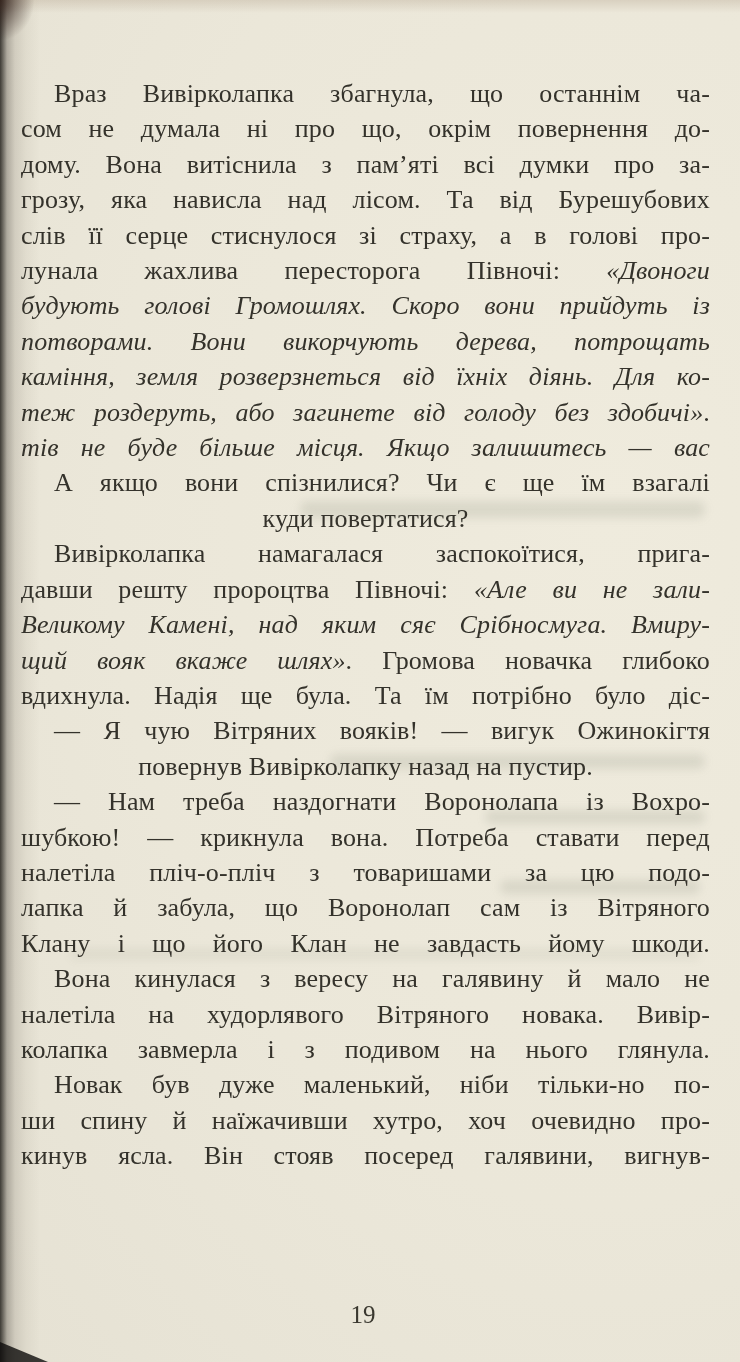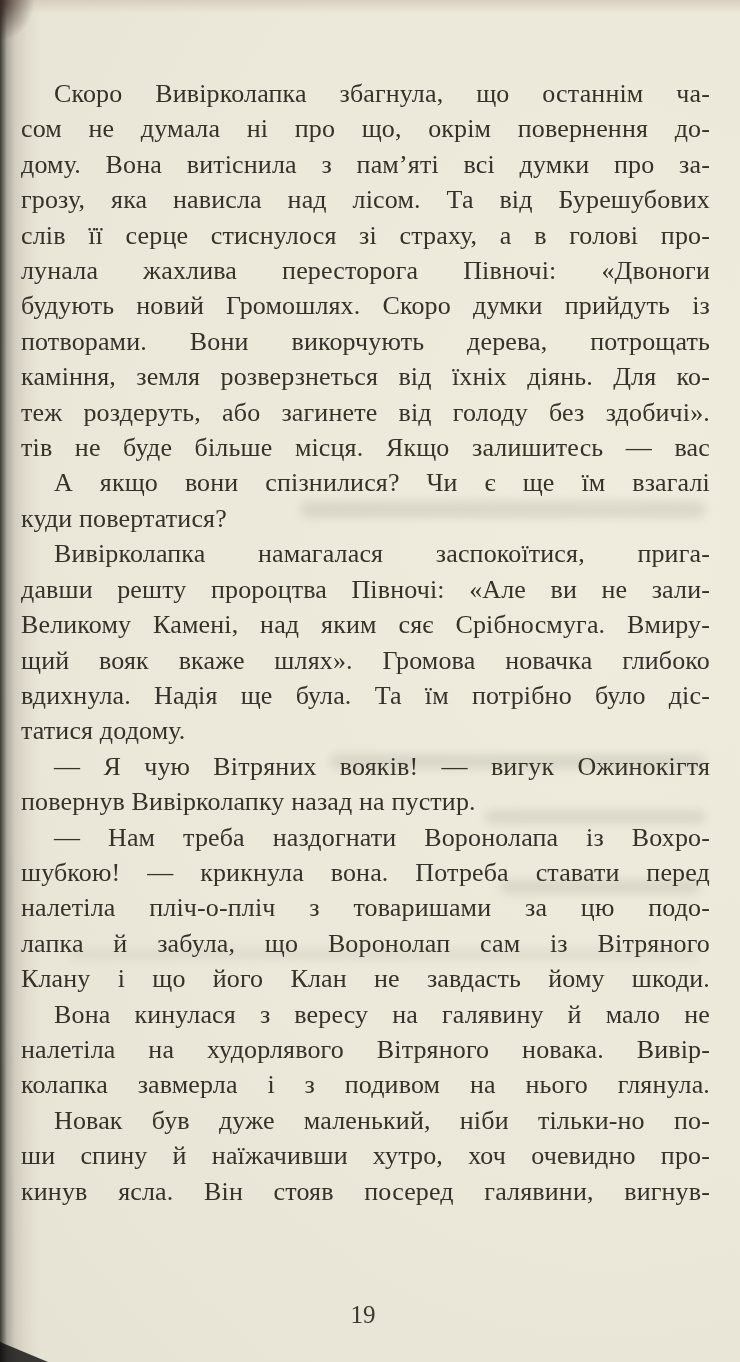--- a/index.html
+++ b/index.html
@@ -34,24 +34,24 @@
   }
   .text {
     position: absolute;
     left: 21px;
     right: 30px;
     top: 76px;
     font-size: 26px;
     line-height: 35.4px;
     letter-spacing: 0.15px;
   }
-  .line { min-height: 35.4px; }
+  .line { min-height: 35.4px; text-align: center; }
   .line.just { text-align: justify; text-align-last: justify; }
   .line.indent { text-indent: 33px; }
-  .it { }
+  .it { font-style: italic; }
   .pagenum {
     position: absolute;
     left: 16px;
     right: 30px;
     top: 1301px;
     text-align: center;
     font-size: 25px;
     color: #3a382f;
   }
 </style>
@@ -64,39 +64,38 @@
   <div class="corner-bl"></div>
 
   <div class="ghost" style="left:300px; top:501px; width:405px; height:17px;"></div>
   <div class="ghost" style="left:330px; top:754px; width:375px; height:15px;"></div>
   <div class="ghost" style="left:485px; top:810px; width:220px; height:14px;"></div>
   <div class="ghost" style="left:500px; top:880px; width:200px; height:14px;"></div>
   <div class="ghost" style="left:70px; top:948px; width:630px; height:12px; opacity:0.6;"></div>
 
   <div class="text">
 
-  <div class="line indent just"><span>Скоро Вивірколапка збагнула, що останнім ча-</span></div>
+  <div class="line indent just"><span>Враз Вивірколапка збагнула, що останнім ча-</span></div>
       <div class="line just"><span>сом не думала ні про що, окрім повернення до-</span></div>
       <div class="line just"><span>дому. Вона витіснила з пам’яті всі думки про за-</span></div>
       <div class="line just"><span>грозу, яка нависла над лісом. Та від Бурешубових</span></div>
       <div class="line just"><span>слів її серце стиснулося зі страху, а в голові про-</span></div>
       <div class="line just"><span>лунала жахлива пересторога Півночі: </span><span class="it">«Двоноги</span></div>
-      <div class="line just"><span class="it">будують новий Громошлях. Скоро думки прийдуть із</span></div>
+      <div class="line just"><span class="it">будують голові Громошлях. Скоро вони прийдуть із</span></div>
       <div class="line just"><span class="it">потворами. Вони викорчують дерева, потрощать</span></div>
       <div class="line just"><span class="it">каміння, земля розверзнеться від їхніх діянь. Для ко-</span></div>
       <div class="line just"><span class="it">теж роздеруть, або загинете від голоду без здобичі»</span><span>.</span></div>
       <div class="line just"><span class="it">тів не буде більше місця. Якщо залишитесь — вас</span></div>
       <div class="line indent just"><span>А якщо вони спізнилися? Чи є ще їм взагалі</span></div>
       <div class="line"><span>куди повертатися?</span></div>
       <div class="line indent just"><span>Вивірколапка намагалася заспокоїтися, прига-</span></div>
       <div class="line just"><span>давши решту пророцтва Півночі: </span><span class="it">«Але ви не зали-</span></div>
       <div class="line just"><span class="it">Великому Камені, над яким сяє Срібносмуга. Вмиру-</span></div>
       <div class="line just"><span class="it">щий вояк вкаже шлях»</span><span>. Громова новачка глибоко</span></div>
       <div class="line just"><span>вдихнула. Надія ще була. Та їм потрібно було діс-</span></div>
-      <div class="line"><span>татися додому.</span></div>
       <div class="line indent just"><span>— Я чую Вітряних вояків! — вигук Ожинокігтя</span></div>
       <div class="line"><span>повернув Вивірколапку назад на пустир.</span></div>
       <div class="line indent just"><span>— Нам треба наздогнати Воронолапа із Вохро-</span></div>
       <div class="line just"><span>шубкою! — крикнула вона. Потреба ставати перед</span></div>
       <div class="line just"><span>налетіла пліч-о-пліч з товаришами за цю подо-</span></div>
       <div class="line just"><span>лапка й забула, що Воронолап сам із Вітряного</span></div>
       <div class="line just"><span>Клану і що його Клан не завдасть йому шкоди.</span></div>
       <div class="line indent just"><span>Вона кинулася з вересу на галявину й мало не</span></div>
       <div class="line just"><span>налетіла на худорлявого Вітряного новака. Вивір-</span></div>
       <div class="line just"><span>колапка завмерла і з подивом на нього глянула.</span></div>

